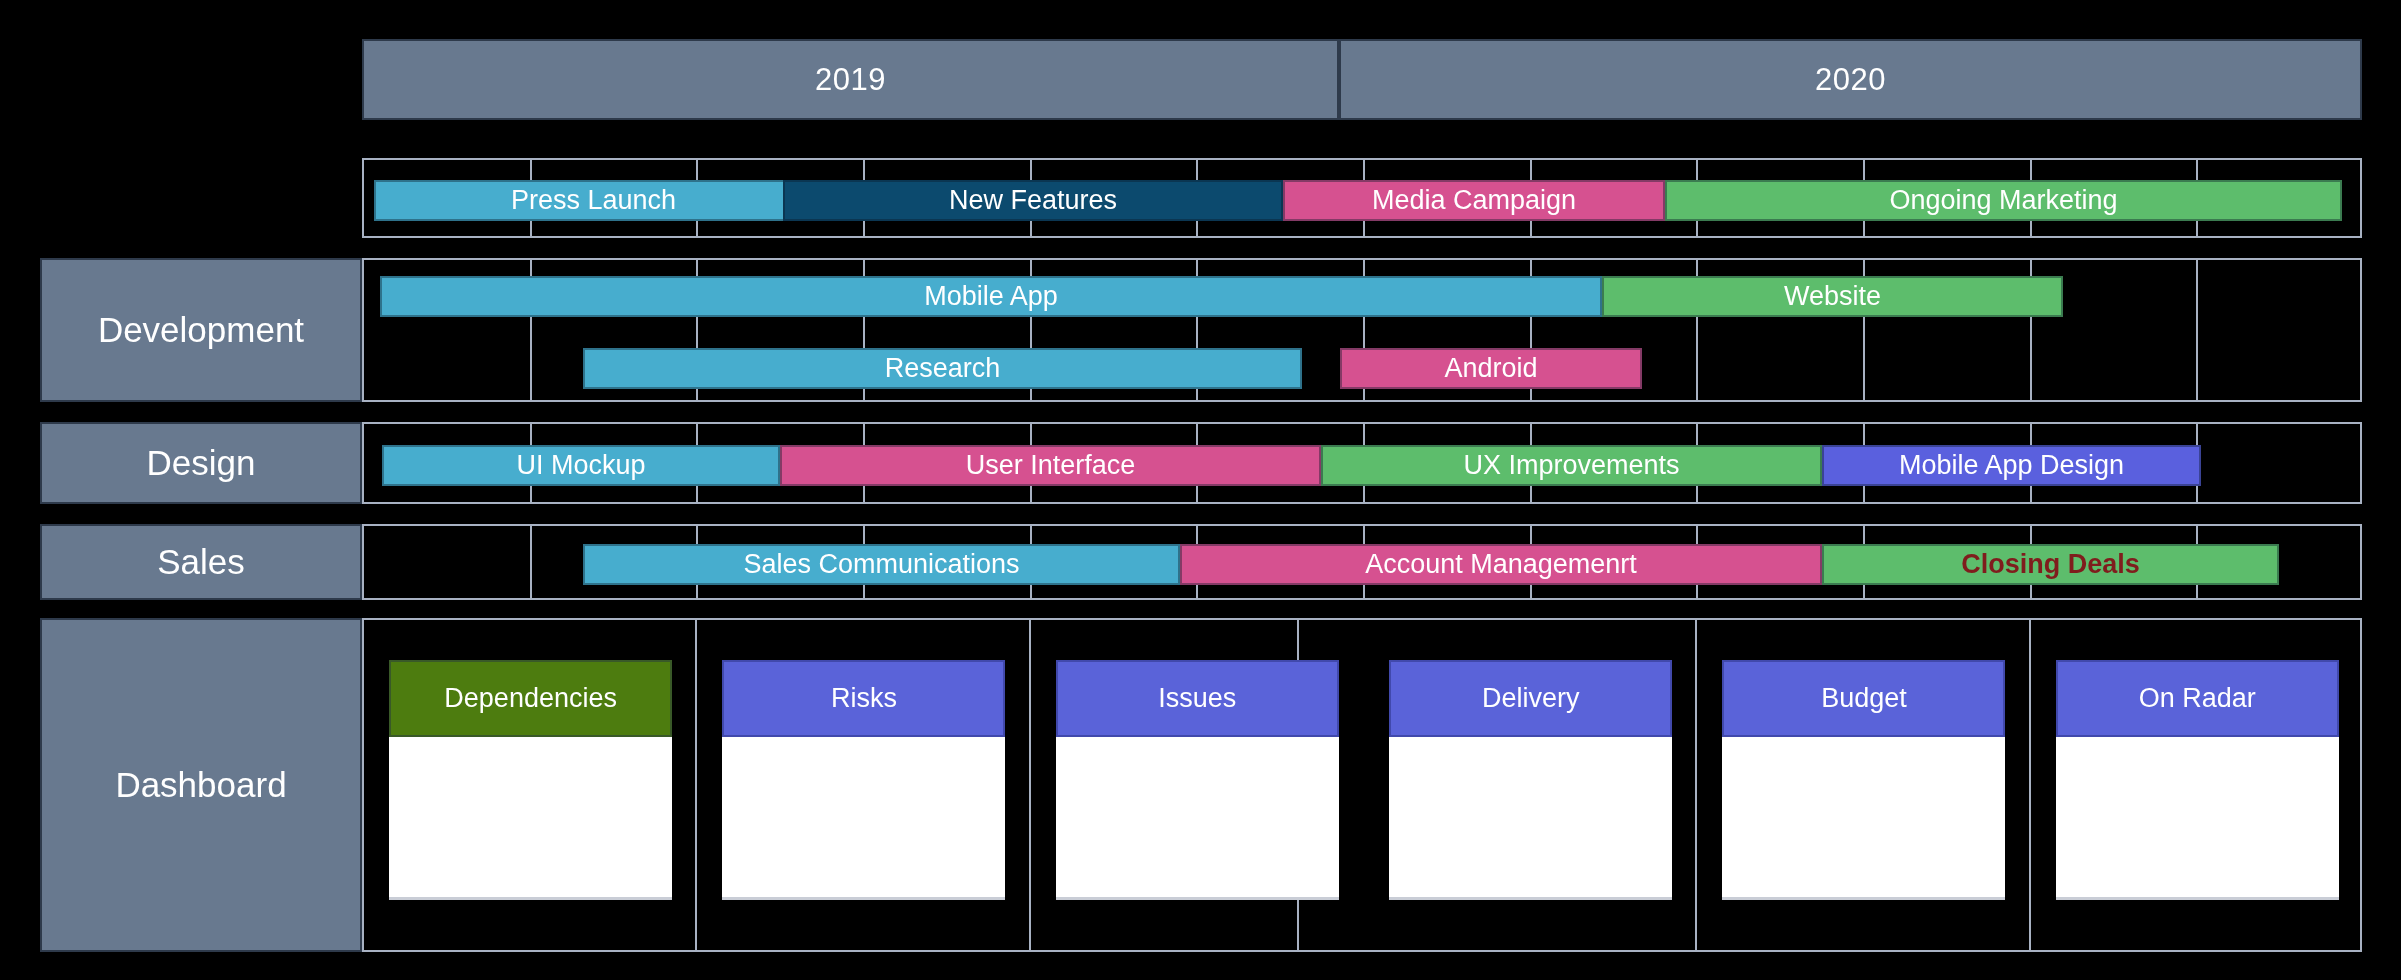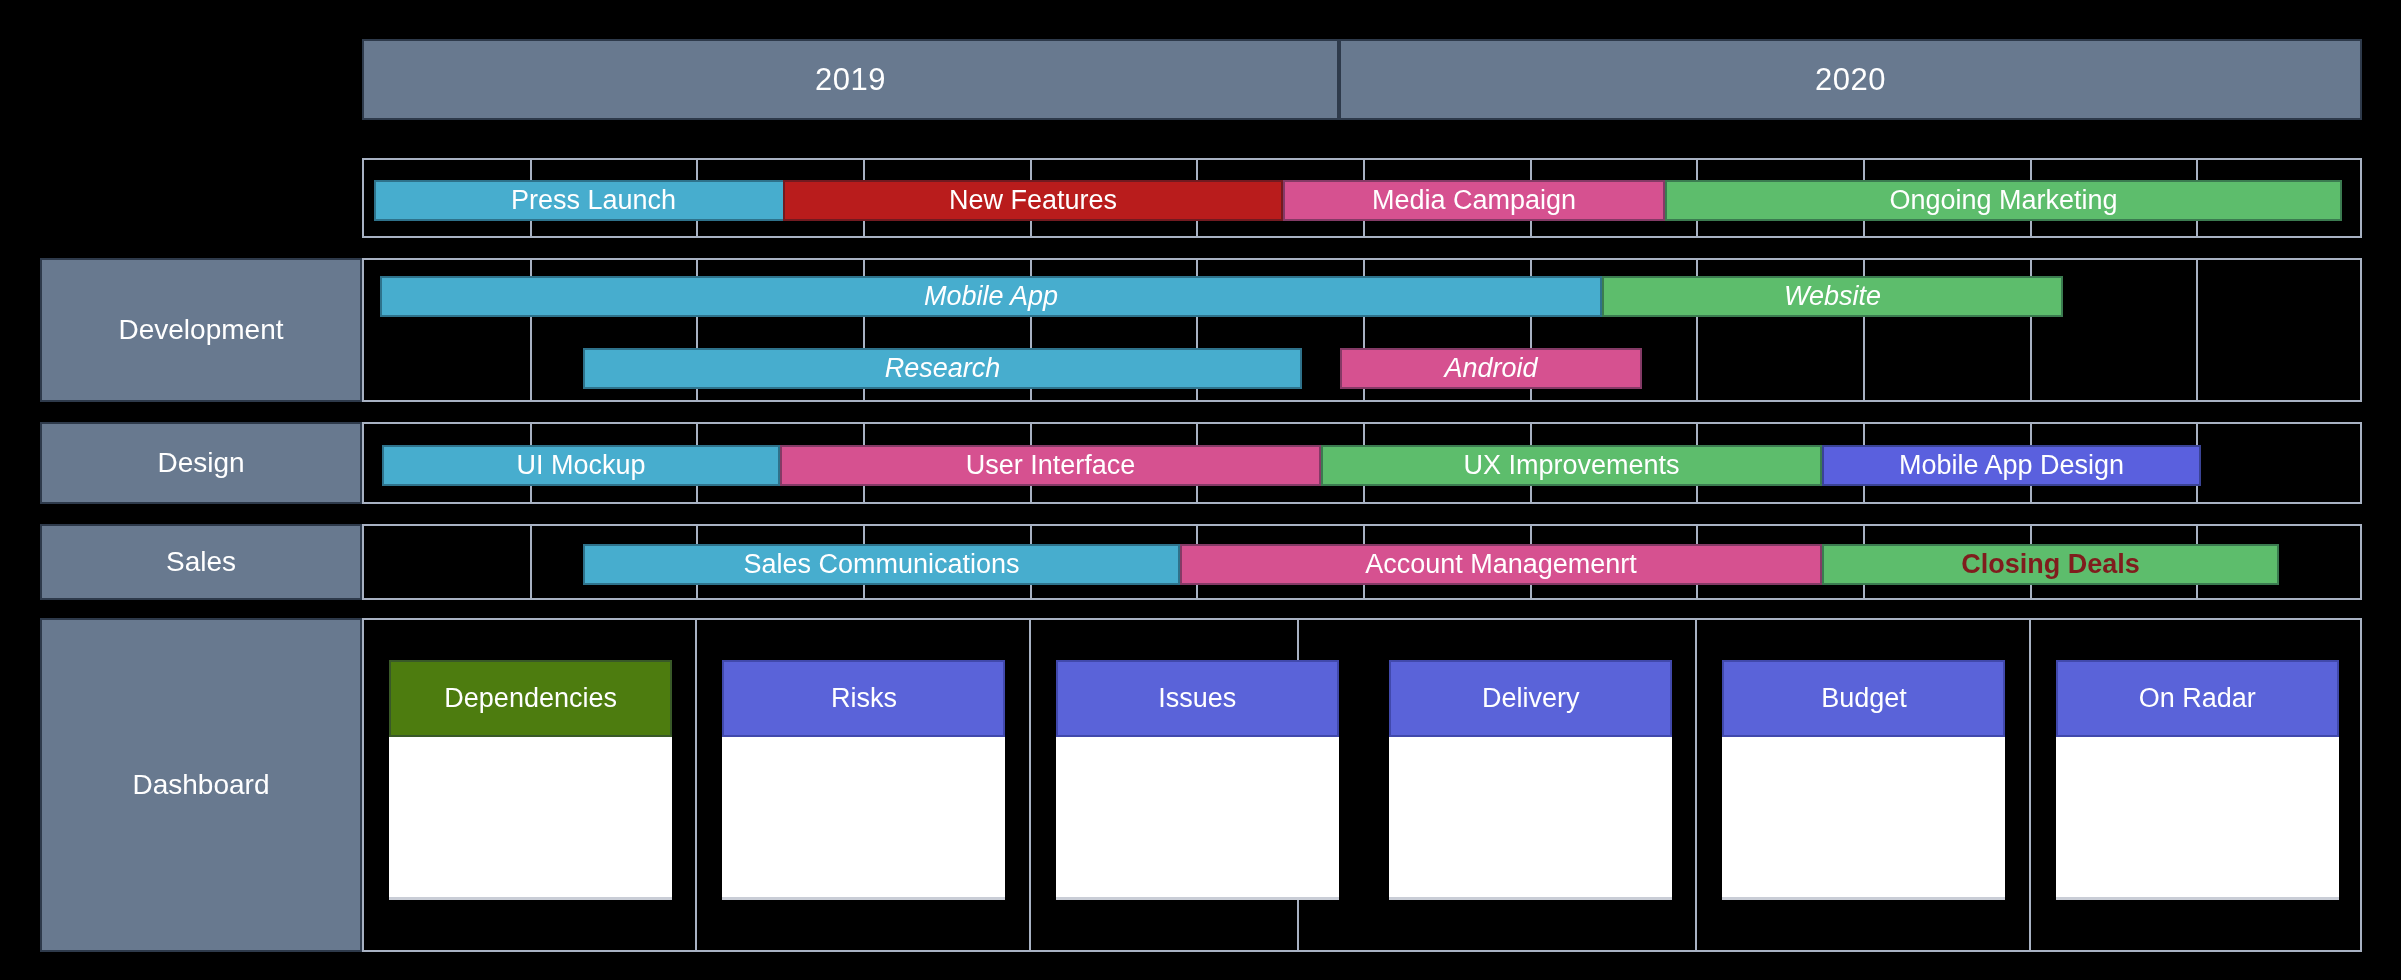--- a/index.html
+++ b/index.html
@@ -23,21 +23,21 @@
   }
   .gantt-bar {
     position:absolute; height:41px;
     display:flex; align-items:center; justify-content:center;
     font-size:27px; white-space:nowrap; overflow:hidden;
     border:2px solid rgba(10,25,40,0.40);
   }
   .row-label {
     position:absolute;
     display:flex; align-items:center; justify-content:center;
-    font-size:28px; border:2px solid #2E3A4B;
+    font-size:35px; border:2px solid #2E3A4B;
   }
   .dash-col {
     position:absolute; top:0; height:100%;
   }
   .dash-col.divided { border-right:2px solid #A8B2C3; }
   .dash-card {
     position:absolute; overflow:hidden;
   }
   .card-header {
     width:100%;
@@ -62,26 +62,26 @@
       <div class="grid-line" style="left: 499px;"></div>
       <div class="grid-line" style="left: 666px;"></div>
       <div class="grid-line" style="left: 832px;"></div>
       <div class="grid-line" style="left: 999px;"></div>
       <div class="grid-line" style="left: 1166px;"></div>
       <div class="grid-line" style="left: 1332px;"></div>
       <div class="grid-line" style="left: 1499px;"></div>
       <div class="grid-line" style="left: 1666px;"></div>
       <div class="grid-line" style="left: 1832px;"></div>
       <div class="gantt-bar" style="left: 10px; top: 19.5px; width: 439px; background: rgb(71, 173, 206); color: rgb(255, 255, 255);">Press Launch</div>
-      <div class="gantt-bar" style="left: 419px; top: 19.5px; width: 500px; background: #b91c1c; color: rgb(255, 255, 255);">New Features</div>
+      <div class="gantt-bar" style="left: 419px; top: 19.5px; width: 500px; background: #0c4a6e; color: rgb(255, 255, 255);">New Features</div>
       <div class="gantt-bar" style="left: 919px; top: 19.5px; width: 382px; background: rgb(214, 81, 144); color: rgb(255, 255, 255);">Media Campaign</div>
       <div class="gantt-bar" style="left: 1301px; top: 19.5px; width: 677px; background: rgb(93, 189, 108); color: rgb(255, 255, 255);">Ongoing Marketing</div>
     </div>
     <div class="row-label" style="left: 40px; top: 258px; width: 322px; height: 144px; background: rgb(104, 121, 143); color: rgb(255, 255, 255);">Development</div>
-    <div class="row-grid" style="left: 362px; top: 258px; width: 2000px; height: 144px; font-style: italic;">
+    <div class="row-grid" style="left: 362px; top: 258px; width: 2000px; height: 144px;">
       <div class="grid-line" style="left: 166px;"></div>
       <div class="grid-line" style="left: 332px;"></div>
       <div class="grid-line" style="left: 499px;"></div>
       <div class="grid-line" style="left: 666px;"></div>
       <div class="grid-line" style="left: 832px;"></div>
       <div class="grid-line" style="left: 999px;"></div>
       <div class="grid-line" style="left: 1166px;"></div>
       <div class="grid-line" style="left: 1332px;"></div>
       <div class="grid-line" style="left: 1499px;"></div>
       <div class="grid-line" style="left: 1666px;"></div>

